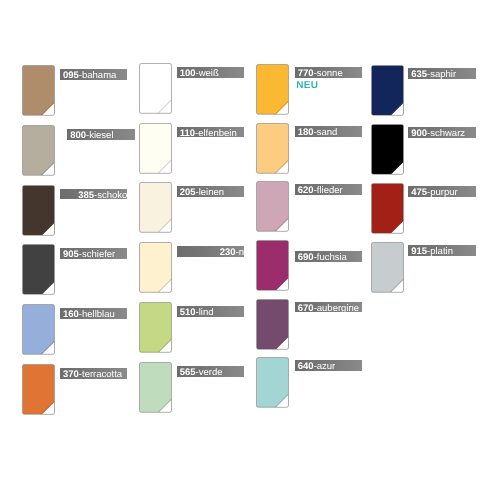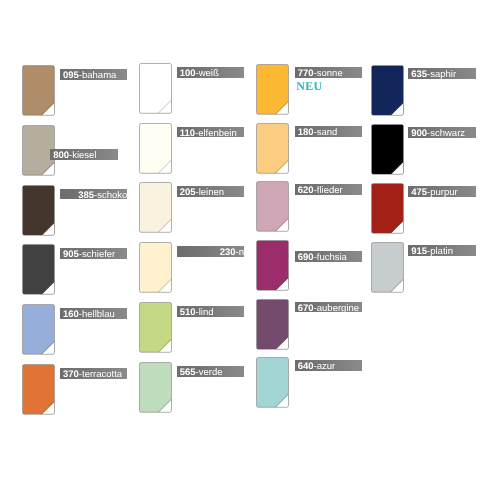--- a/index.html
+++ b/index.html
@@ -39,26 +39,25 @@
     box-sizing: border-box;
     letter-spacing: 0px;
     overflow: hidden;
     filter: blur(0px);
   }
   .label-num { font-weight: bold; }
   .label-name { font-weight: normal; }
   .neu {
     position: absolute;
     color: #2fb4bf;
-    font-size: 12px;
+    font-size: 10px;
     font-weight: bold;
     letter-spacing: 0.3px;
     line-height: 10px;
     filter: blur(0px);
-    font-family: Liberation Serif, serif;
   }
 </style>
 </head>
 <body>
 
 <div id="chart">
     <div class="swatch-cell" style="left: 22.2px; top: 65.4px;">
       <svg class="chip" width="34" height="51.8" viewBox="0 0 34 51.8">
         <defs>
           <clipPath id="clip-0-0">
@@ -81,21 +80,21 @@
             <rect x="0.5" y="0.5" width="32" height="49.8" rx="1.8" ry="1.8"></rect>
           </clipPath>
         </defs>
         <g clip-path="url(#clip-0-1)">
           <rect x="0.5" y="0.5" width="32" height="49.8" rx="1.8" ry="1.8" fill="#b5ae9e"></rect>
           <path d="M 19.1 51.3 L 33.5 36.9 L 33.5 51.3 Z" fill="#ffffff"></path>
           <line x1="19.1" y1="50.3" x2="32.5" y2="36.9" stroke="rgba(84,82,80,0.46)" stroke-width="0.75"></line>
         </g>
         <rect x="0.5" y="0.5" width="32" height="49.8" rx="1.8" ry="1.8" fill="none" stroke="rgba(84,82,80,0.46)" stroke-width="1"></rect>
       </svg>
-      <div class="label-bar" style="left: 28px; top: 3.8px; margin-top: 20px;"><span class="label-num">800</span><span class="label-name">-kiesel</span></div>
+      <div class="label-bar" style="left: 45px; top: 3.8px;"><span class="label-num">800</span><span class="label-name">-kiesel</span></div>
     </div>
     <div class="swatch-cell" style="left: 22.2px; top: 184.78px;">
       <svg class="chip" width="34" height="51.8" viewBox="0 0 34 51.8">
         <defs>
           <clipPath id="clip-0-2">
             <rect x="0.5" y="0.5" width="32" height="49.8" rx="1.8" ry="1.8"></rect>
           </clipPath>
         </defs>
         <g clip-path="url(#clip-0-2)">
           <rect x="0.5" y="0.5" width="32" height="49.8" rx="1.8" ry="1.8" fill="#45362d"></rect>

